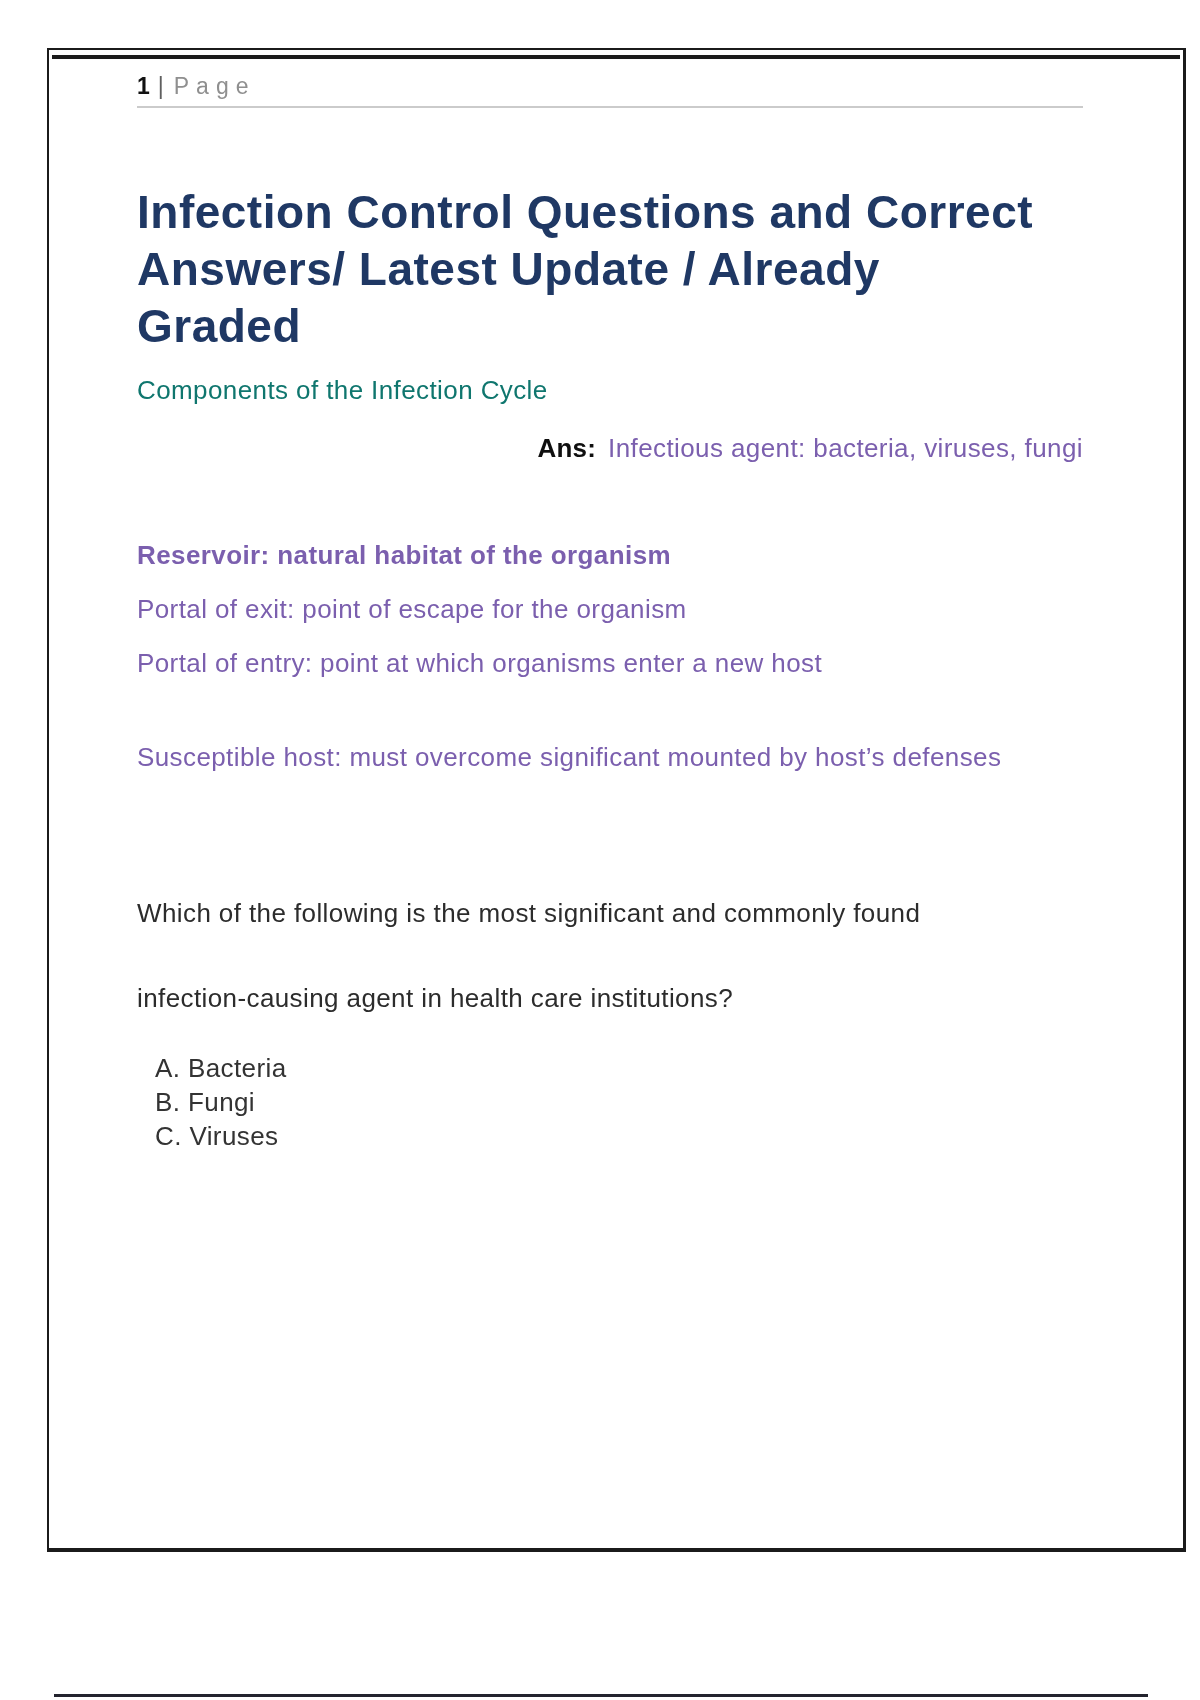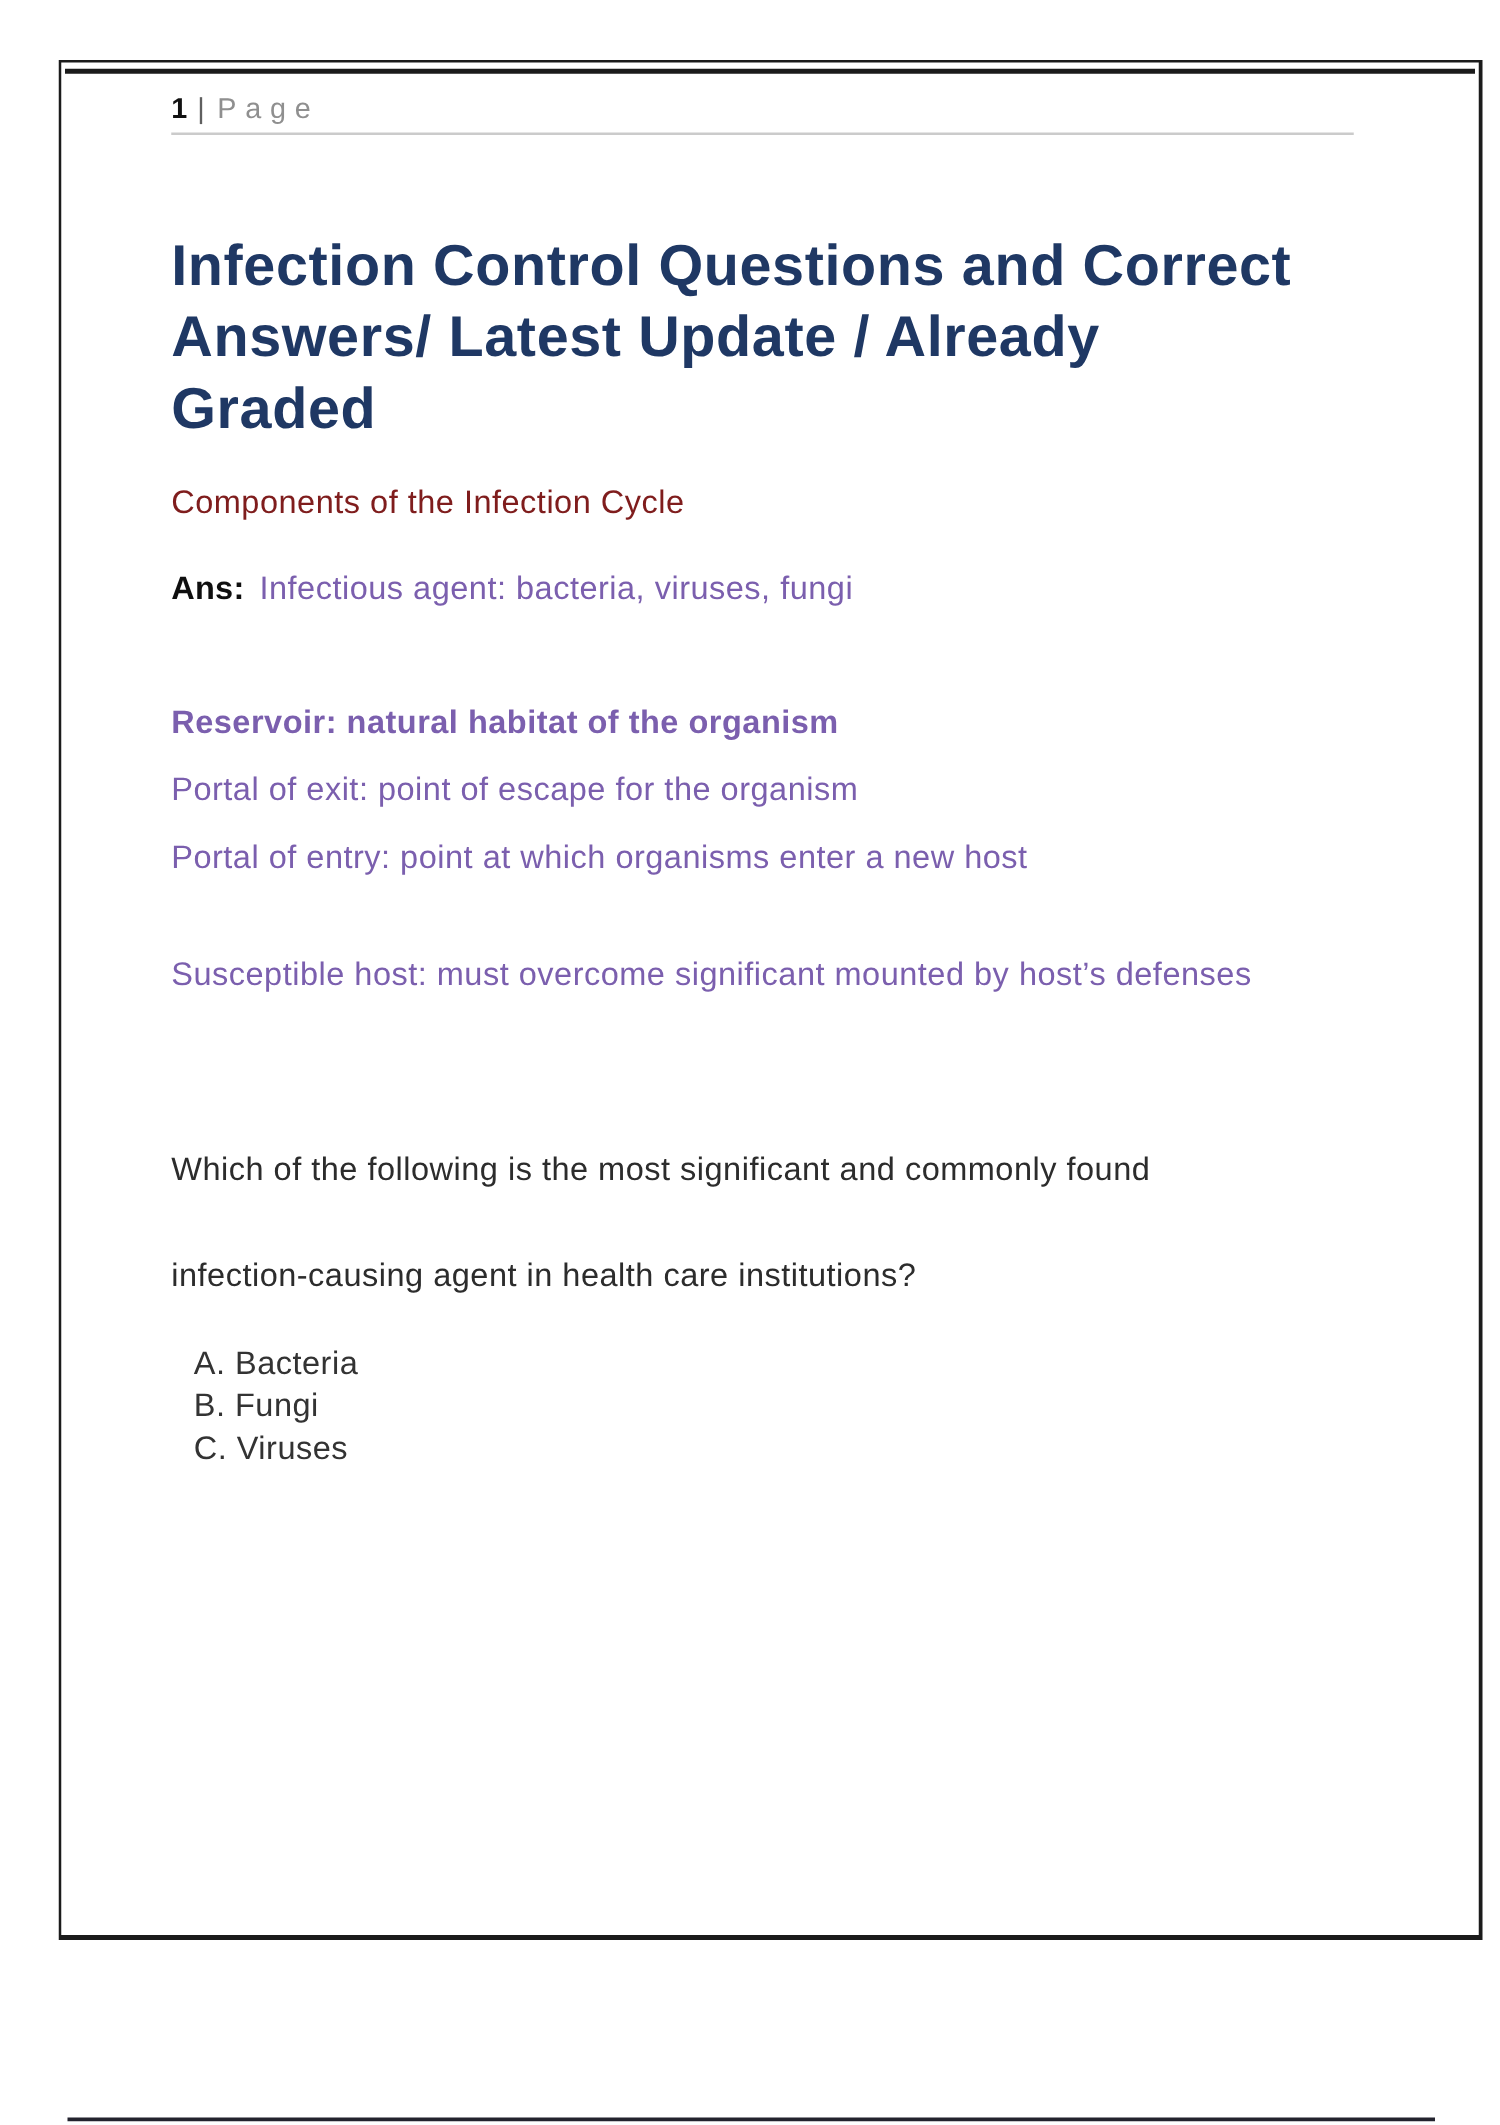--- a/index.html
+++ b/index.html
@@ -65,23 +65,23 @@
     letter-spacing: 0.5px;
   }
   .title-line { display: block; }
 
   .para {
     font-size: 26px;
     line-height: 34px;
     letter-spacing: 0.4px;
     margin: 0;
   }
-  .section-heading { margin-top: 29px; color: #7f1d1d; }
+  .section-heading { margin-top: 18px; color: #0f766e; }
 
-  .ans { margin-top: 35px; color: #7b5fae; }
+  .ans { margin-top: 24px; color: #7b5fae; text-align: right; }
   .ans-label { font-weight: 700; color: #0f0f0f; margin-right: 12px; letter-spacing: 0.2px; }
 
   .purple { color: #7b5fae; }
   .mt58 { margin-top: 73px; font-weight: bold; }
   .mt46 { margin-top: 20px; }
   .mt60 { margin-top: 60px; }
   .mt122 { margin-top: 122px; }
   .mt51 { margin-top: 51px; }
   .mt36 { margin-top: 36px; }
   .mt56 { }

